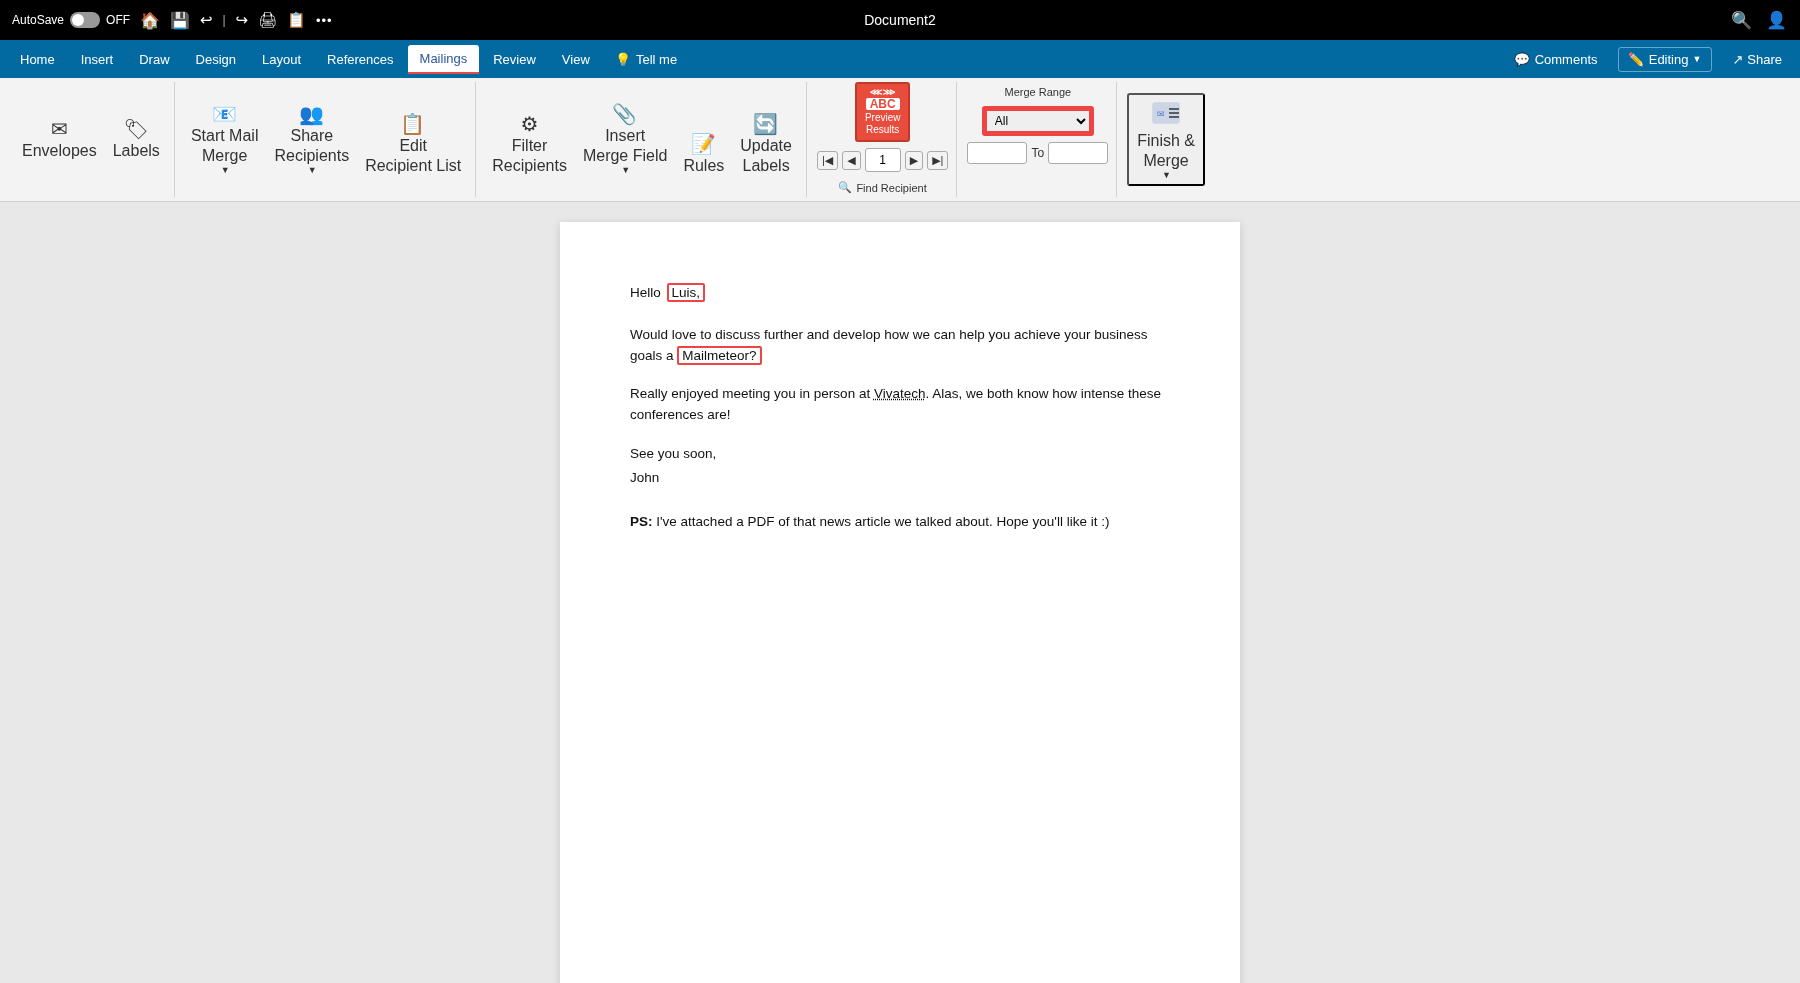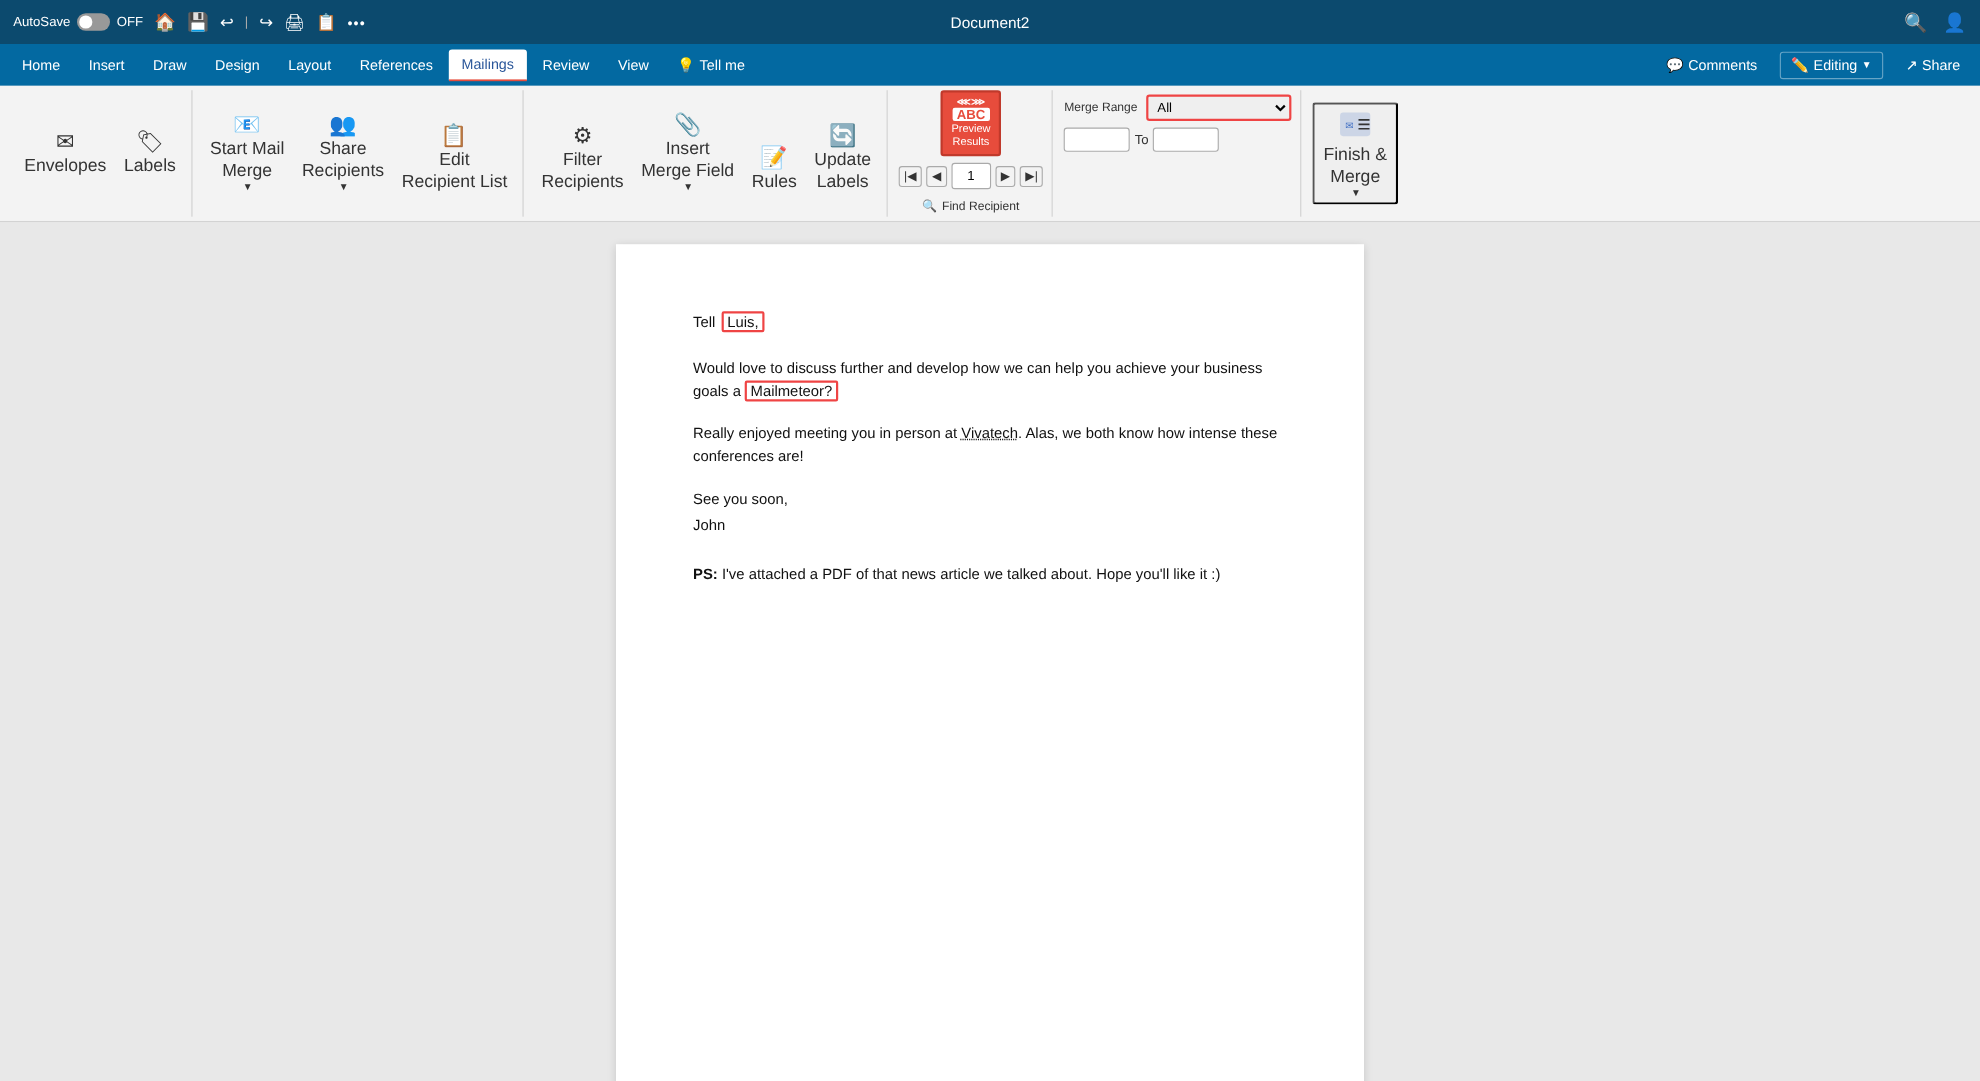--- a/index.html
+++ b/index.html
@@ -1,20 +1,20 @@
 <!DOCTYPE html>
 <html><head>
   <meta charset="utf-8">
   <style>
     * { box-sizing: border-box; margin: 0; padding: 0; }
     body { font-family: 'Segoe UI', Arial, sans-serif; background: #e8e8e8; overflow: hidden; }
 
     
     .title-bar {
-      background: #0c4a6e;
+      background: #000000;
       color: white;
       height: 40px;
       display: flex;
       align-items: center;
       justify-content: space-between;
       padding: 0 12px;
       font-size: 13px;
     }
     .title-bar-left { display: flex; align-items: center; gap: 10px; }
     .title-bar-center { position: absolute; left: 50%; transform: translateX(-50%); font-size: 14px; font-weight: 500; }
@@ -117,22 +117,22 @@
       border: 1px solid #aaa; border-radius: 3px; font-size: 12px;
     }
 
     
     .merge-range-group {
       display: flex; flex-direction: column; gap: 6px; padding: 4px 8px;
       border-right: 1px solid #d0d0d0;
     }
     .merge-range-label { font-size: 11px; color: #333; }
     .merge-range-select {
-      border: 2px solid #ef4444; border-radius: 3px; padding: 2px 4px;
-      font-size: 12px; width: 132px;
+      border: 5px solid #ef4444; border-radius: 3px; padding: 2px 4px;
+      font-size: 12px; width: 112px;
     }
     .merge-range-inputs { display: flex; align-items: center; gap: 4px; }
     .merge-range-input {
       width: 60px; height: 22px; border: 1px solid #aaa;
       border-radius: 3px; font-size: 12px; padding: 0 4px;
     }
     .merge-range-to { font-size: 12px; color: #333; }
 
     
     .find-recipient-btn {
@@ -322,21 +322,21 @@
         <button class="nav-btn" title="Last Record" style="font-size:11px;padding:2px 4px;">▶|</button>
       </div>
       <div class="find-recipient-btn">
         <span>🔍</span>
         <span>Find Recipient</span>
       </div>
     </div>
   </div>
 
   <div class="merge-range-group">
-    <div style="display:flex;align-items:center;gap:8px;">
+    <div style="display:flex;align-items:center;gap:8px;flex-direction:column;">
       <span class="merge-range-label">Merge Range</span>
       <select class="merge-range-select">
         <option>All</option>
         <option>Current Record</option>
         <option>Range</option>
       </select>
     </div>
     <div class="merge-range-inputs">
       <input class="merge-range-input" type="text" placeholder="" style="">
       <span class="merge-range-to">To</span>
@@ -360,21 +360,21 @@
       <span class="split-arrow">▼</span>
     </button>
   </div>
 
 </div>
 
 <div class="doc-area">
   <div class="doc-page">
     <div class="doc-content">
       <p class="doc-greeting">
-        <span>Tell</span>
+        <span>Hello</span>
         <span class="merge-field" style="margin-left:2px;">Luis,</span>
       </p>
       <p class="doc-para">
         <span>Would love to discuss further and develop how we can help you achieve your business goals a </span><span class="merge-field">Mailmeteor?</span>
       </p>
       <p class="doc-para">
         <span>Really enjoyed meeting you in person at </span><span class="vivatech-underline">Vivatech</span><span>. Alas, we both know how intense these conferences are!</span>
       </p>
       <div class="doc-sign">
         <div>See you soon,</div>

